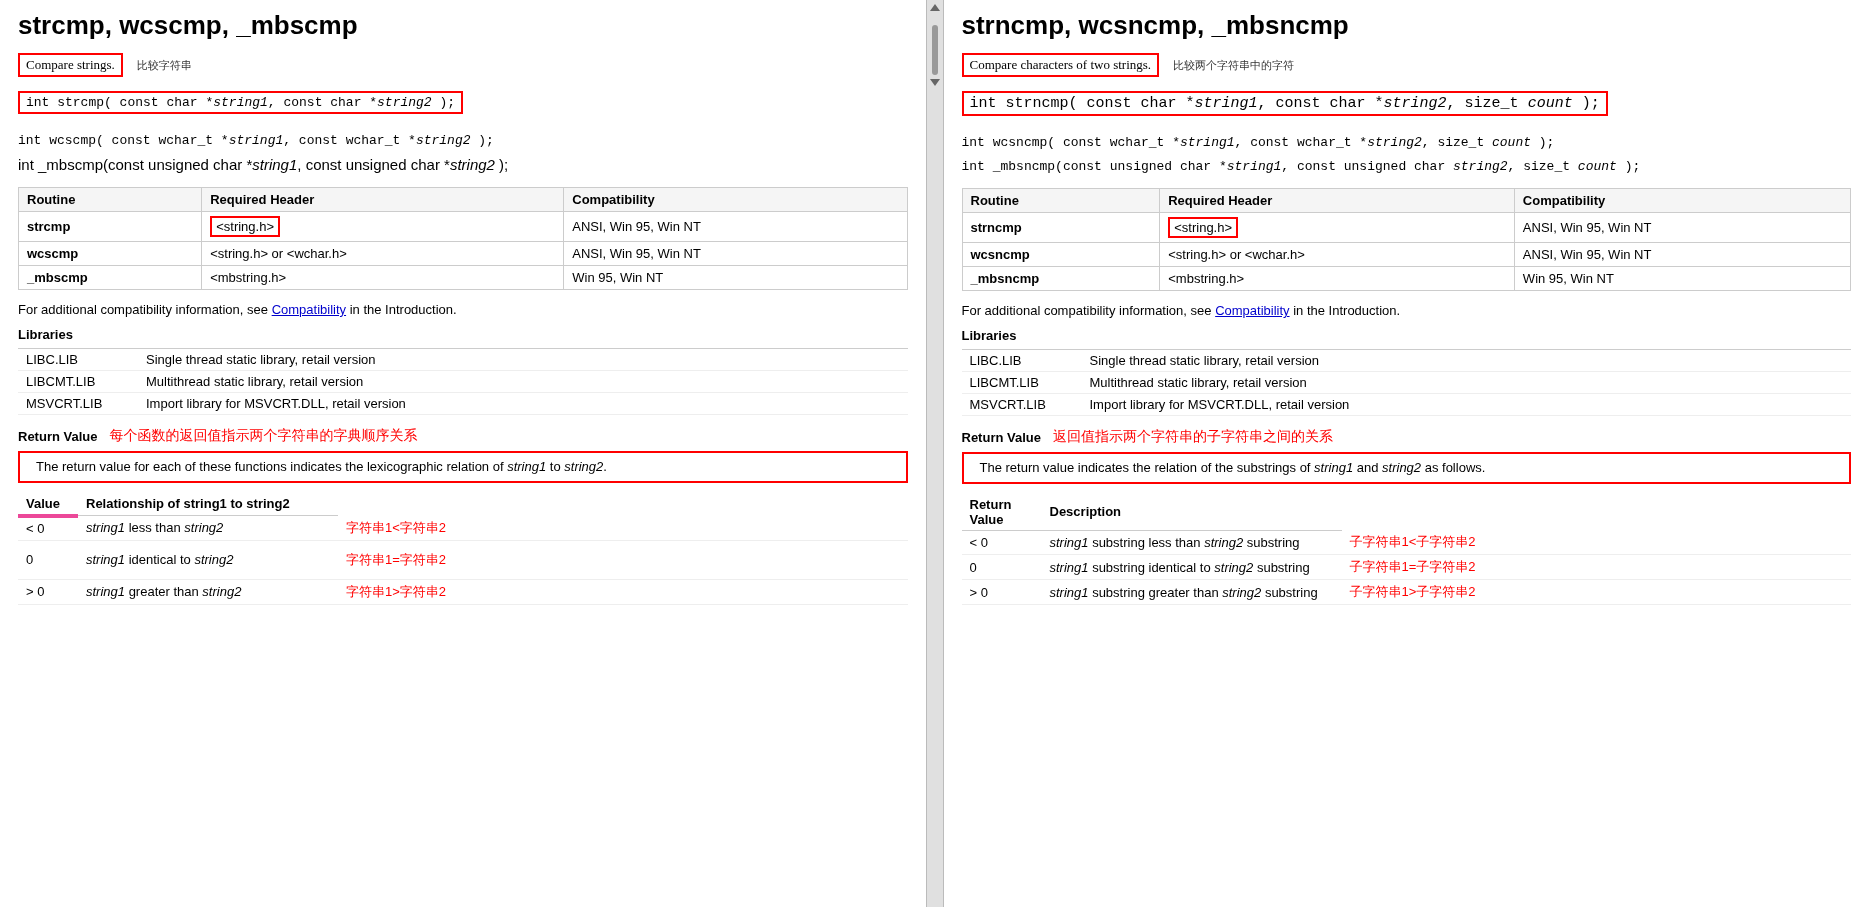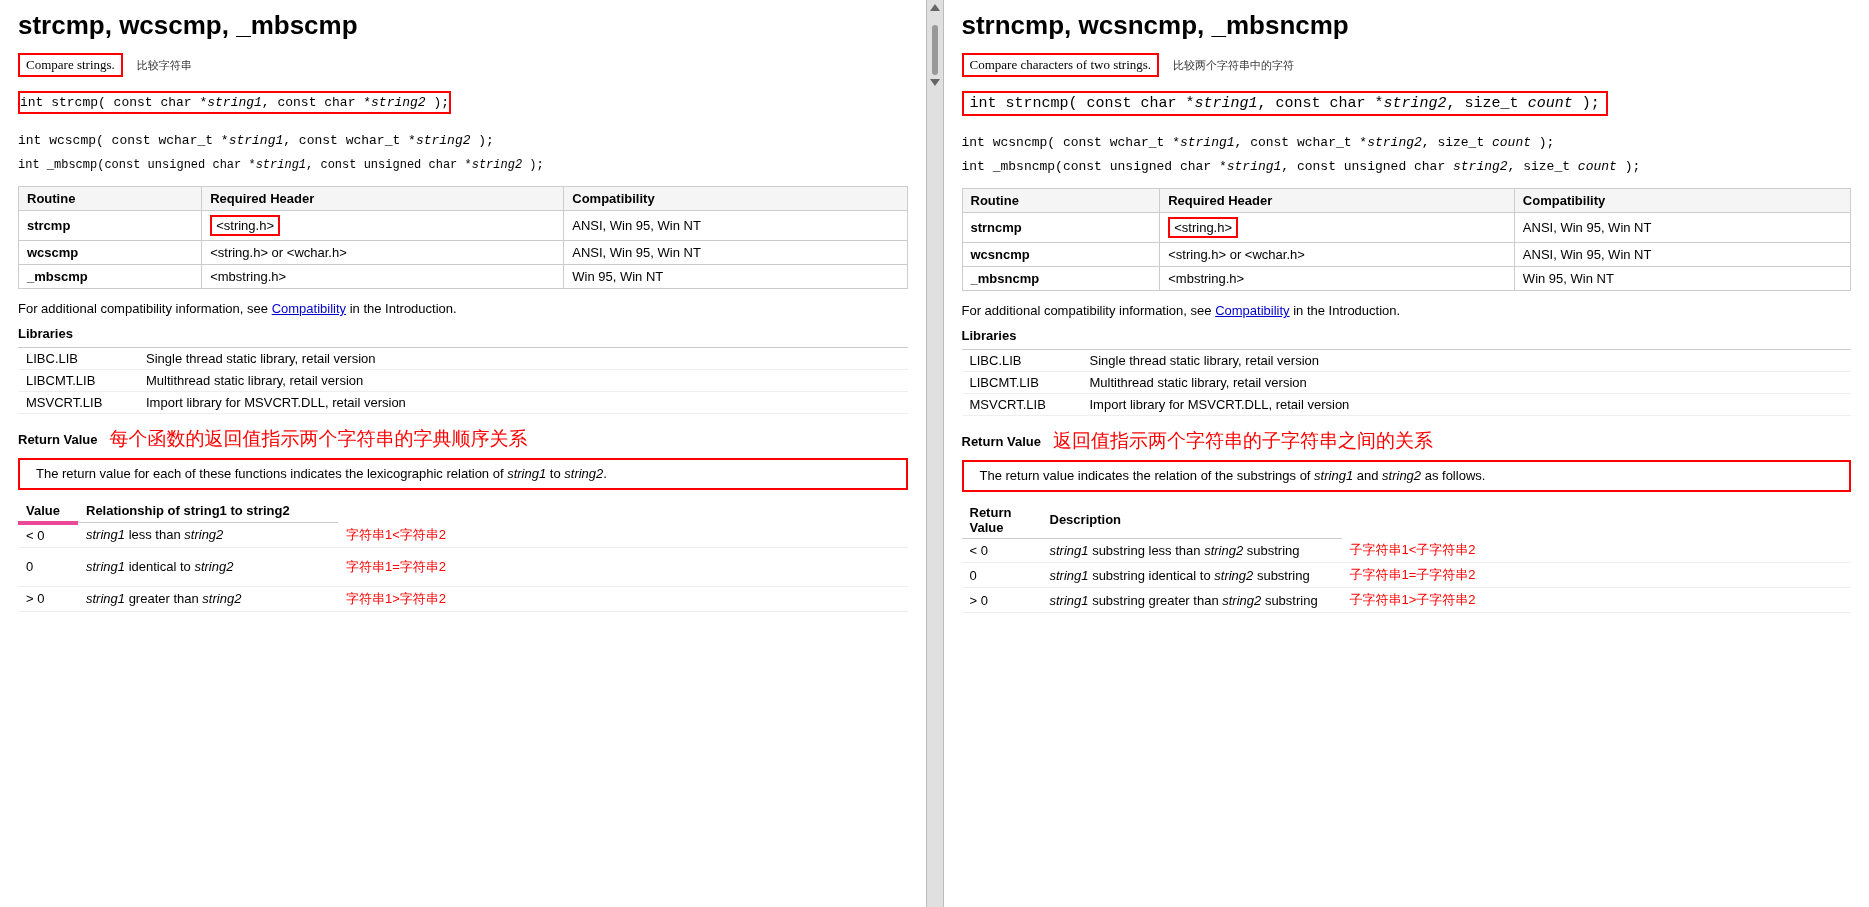--- a/index.html
+++ b/index.html
@@ -146,21 +146,21 @@
       align-items: center;
       gap: 12px;
       margin-bottom: 6px;
     }
     .return-header-label {
       font-weight: bold;
       font-size: 13px;
     }
     .return-chinese {
       color: red;
-      font-size: 19px;
+      font-size: 14px;
     }
     .return-desc-box {
       border: 2px solid red;
       padding: 4px 16px;
       font-size: 13px;
       margin-bottom: 10px;
       line-height: 1.5;
     }
     .value-table td {
       border: none;
@@ -187,31 +187,31 @@
     <h1>strcmp, wcscmp, _mbscmp</h1>
 
     <div class="description-line">
       <span class="description-box">
         <span>Compare strings.</span>
       </span>
       <span class="chinese-text">比较字符串</span>
     </div>
 
     <div class="code-block">
-      <span class="code-signature highlighted" style="font-family:'Courier New',monospace; border:2px solid red; display:inline-block; padding:2px 0; font-size:13px;">
+      <span class="code-signature highlighted" style="font-family:'Courier New',monospace; border:2px solid red; display:inline-block; padding:2px 6px; font-size:13px;">
         int strcmp( const char *<em>string1</em>, const char *<em>string2</em> );
       </span>
     </div>
     <div class="code-block" style="margin-top:8px;">
       <span class="code-signature" style="font-family:'Courier New',monospace; font-size:13px;">
         int wcscmp( const wchar_t *<em>string1</em>, const wchar_t *<em>string2</em> );
       </span>
     </div>
     <div class="code-block" style="margin-top:8px; margin-bottom:14px;">
-      <span class="code-signature" style="font-family:Liberation Mono, monospace; font-size:12px;">
+      <span class="code-signature" style="font-family:Liberation Sans, sans-serif; font-size:15px;">
         int _mbscmp(const unsigned char *<em>string1</em>, const unsigned char *<em>string2</em> );
       </span>
     </div>
 
     <table class="compat-table">
       <tbody>
           <tr class="compat-header">
         <td>Routine</td>
         <td>Required Header</td>
         <td>Compatibility</td>

